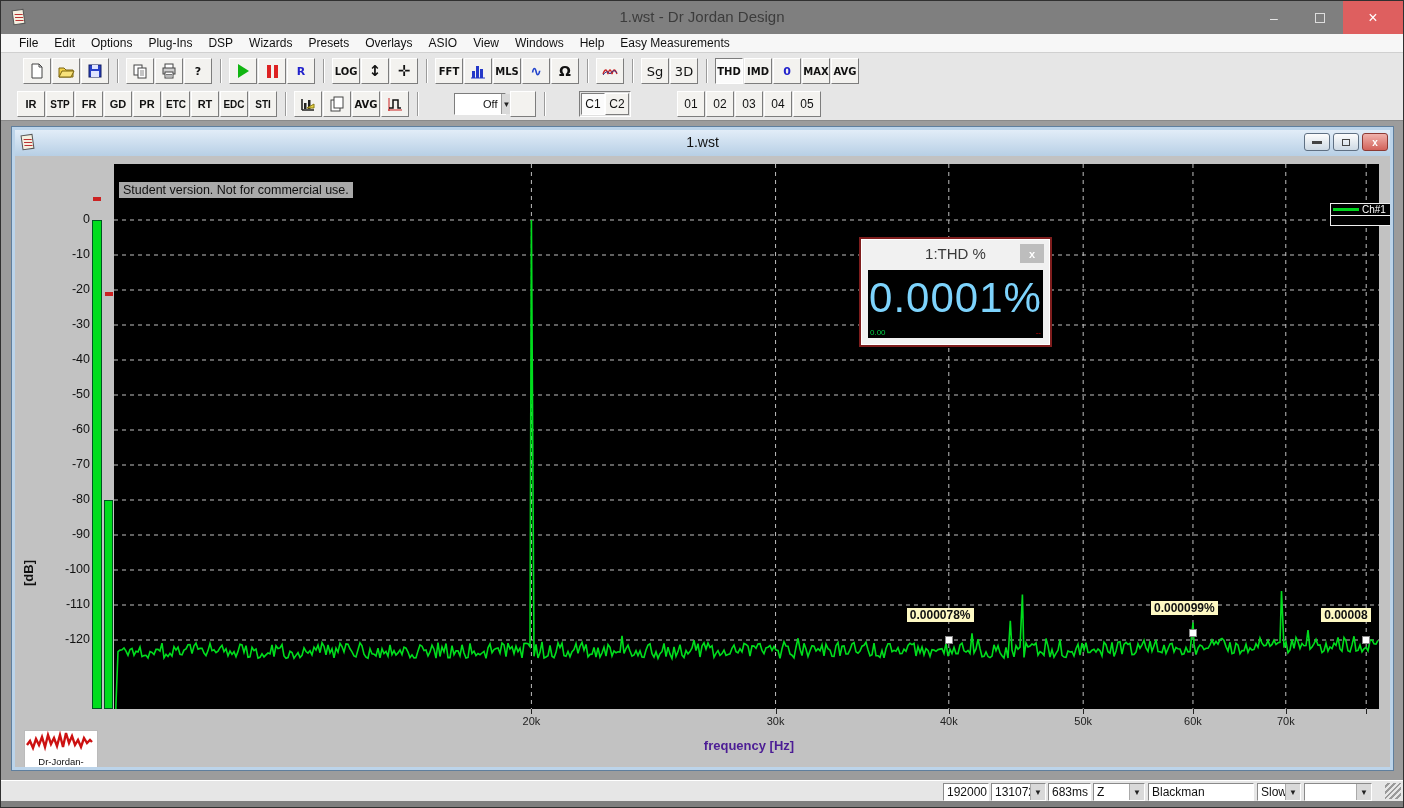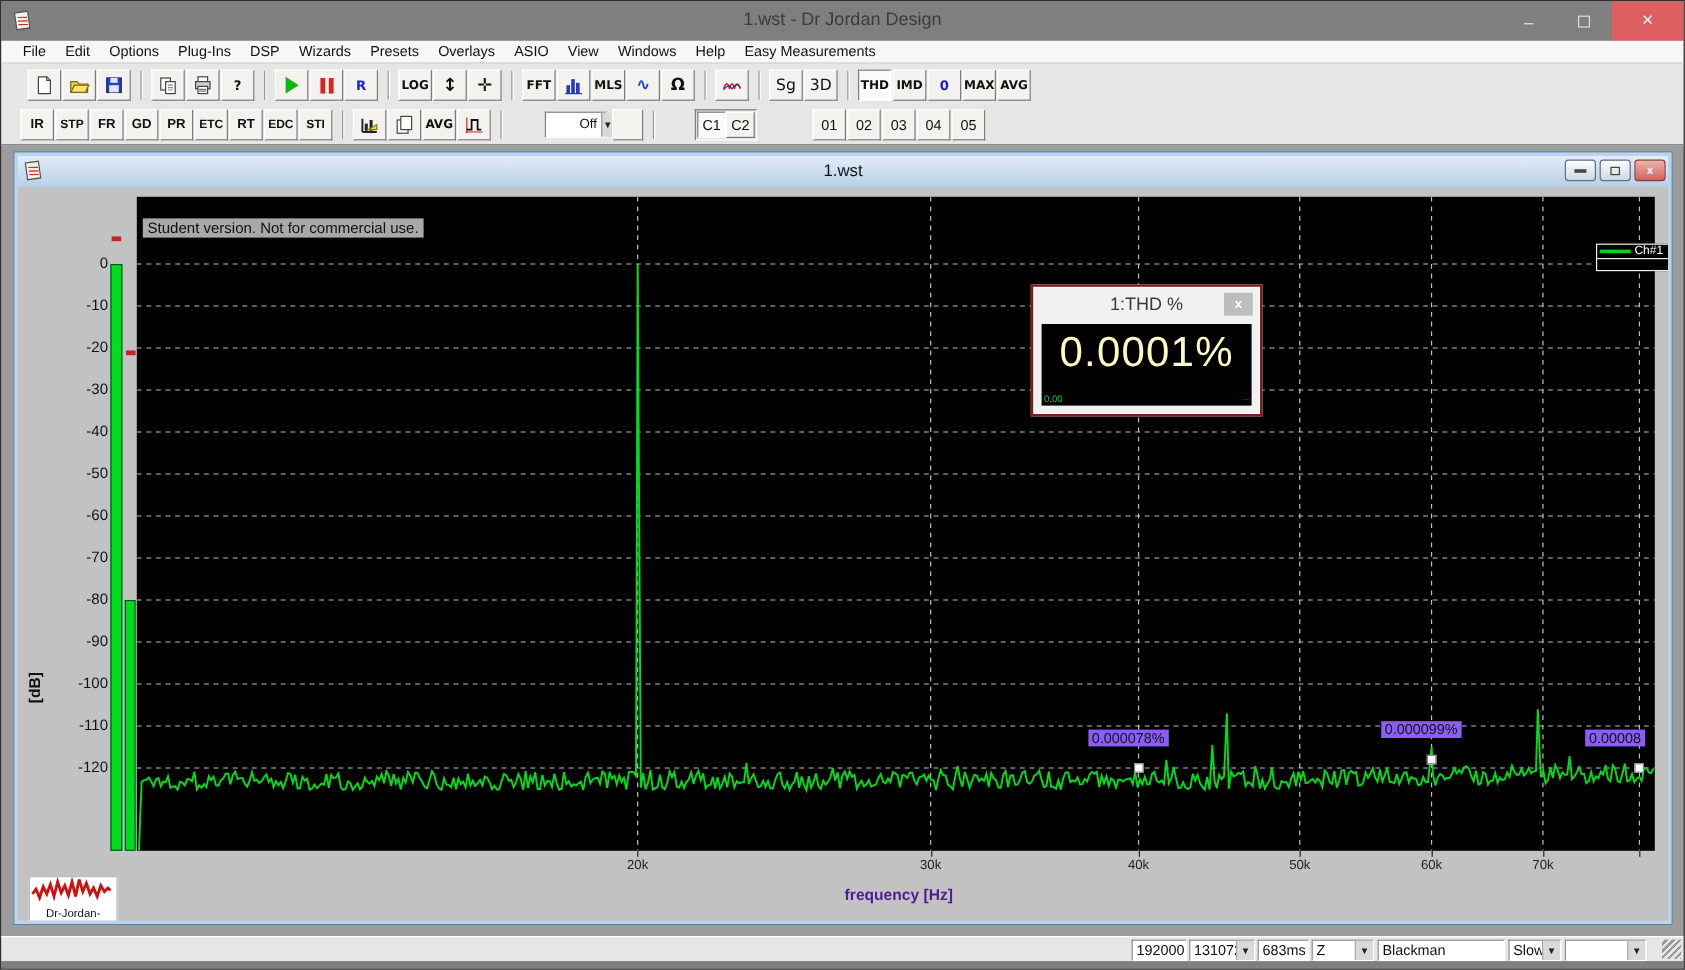--- a/index.html
+++ b/index.html
@@ -57,34 +57,34 @@
   .legend .lrow:last-child { border-bottom:none; height:9px; }
   .legend .lline { width:26px; height:3px; background:#00d41e; margin-right:3px; }
   .legend .ltext { color:#fff; font-size:10px; }
   .db-label { position:absolute; width:60px; text-align:right; font-size:12.5px; color:#111; }
   .ylab { position:absolute; left:6px; top:430px; font-size:13px; font-weight:bold; color:#111; transform:rotate(-90deg); transform-origin:left top; }
   .xtick-label { position:absolute; font-size:11px; color:#222; top:559px; width:40px; margin-left:-20px; text-align:center; }
   .xtick-mark { position:absolute; top:553px; width:1px; height:5px; background:#222; }
   .xlab { position:absolute; left:634px; top:582px; width:200px; text-align:center; font-size:13px; font-weight:bold; color:#4c1d95; }
   .meter-bar { position:absolute; background:#00dd1d; border:1px solid #052; }
   .peak-mark { position:absolute; height:4px; background:#c22; }
-  .pct-chip { position:absolute; background:#8b5cf6; color:#111; font-size:12px; padding:0 3px; white-space:nowrap; }
+  .pct-chip { position:absolute; background:#fef9c3; color:#111; font-size:12px; padding:0 3px; white-space:nowrap;font-weight:bold; }
   .hmarker { position:absolute; width:8px; height:8px; background:#fff; border:1px solid #888; }
 
   
   .logo { position:absolute; left:9px; top:574px; width:74px; height:40px; background:#fff; border:1px solid #bbb; }
   .logo svg { display:block; }
   .logo .logo-text { font-size:9.5px; color:#111; text-align:center; line-height:10px; }
 
   
   .thd-window { position:absolute; left:844px; top:81px; width:193px; height:110px; background:#f1f1f1; border:2px solid #7f1d1d; box-shadow:0 0 0 1px #fff inset; }
   .thd-title { position:absolute; left:0; right:0; top:6px; text-align:center; font-size:15px; color:#3a3a3a; }
   .thd-close { position:absolute; right:6px; top:5px; width:24px; height:19px; background:#bdbdbd; color:#fff; font-size:11px; font-weight:bold; display:flex; align-items:center; justify-content:center; }
   .thd-display { position:absolute; left:7px; right:7px; top:31px; bottom:7px; background:#000; overflow:hidden; }
-  .thd-value { position:absolute; left:0; right:0; top:4px; text-align:center; font-size:35px; color:#fef9c3; letter-spacing:1px; }
+  .thd-value { position:absolute; left:0; right:0; top:4px; text-align:center; font-size:42px; color:#7dd3fc; letter-spacing:1px; }
   .thd-sub-left { position:absolute; left:2px; bottom:1px; font-size:8px; color:#0c4; }
   .thd-sub-right { position:absolute; right:2px; bottom:1px; font-size:8px; color:#c00; }
 
   
   .statusbar { position:absolute; left:0; top:779px; width:100%; height:21px; background:#e6e6e6; border-top:1px solid #fff; }
   .sfield { position:absolute; top:2px; height:18px; background:#fff; border:1px solid; border-color:#8a8a8a #ffffff #ffffff #8a8a8a; font-size:12px; color:#111; padding:1px 3px; }
   .scombo { position:absolute; top:2px; height:18px; display:flex; background:#fff; border:1px solid; border-color:#8a8a8a #ffffff #ffffff #8a8a8a; font-size:12px; color:#111; }
   .scombo .cval { flex:1; padding:1px 3px; overflow:hidden; }
   .scombo .cbtn { width:15px; background:#d9d9d9; border-left:1px solid #aaa; display:flex; align-items:center; justify-content:center; font-size:8px; color:#222; }
   .bottom-strip { position:absolute; left:0; top:800px; width:100%; height:8px; background:#7f7f7f; }

